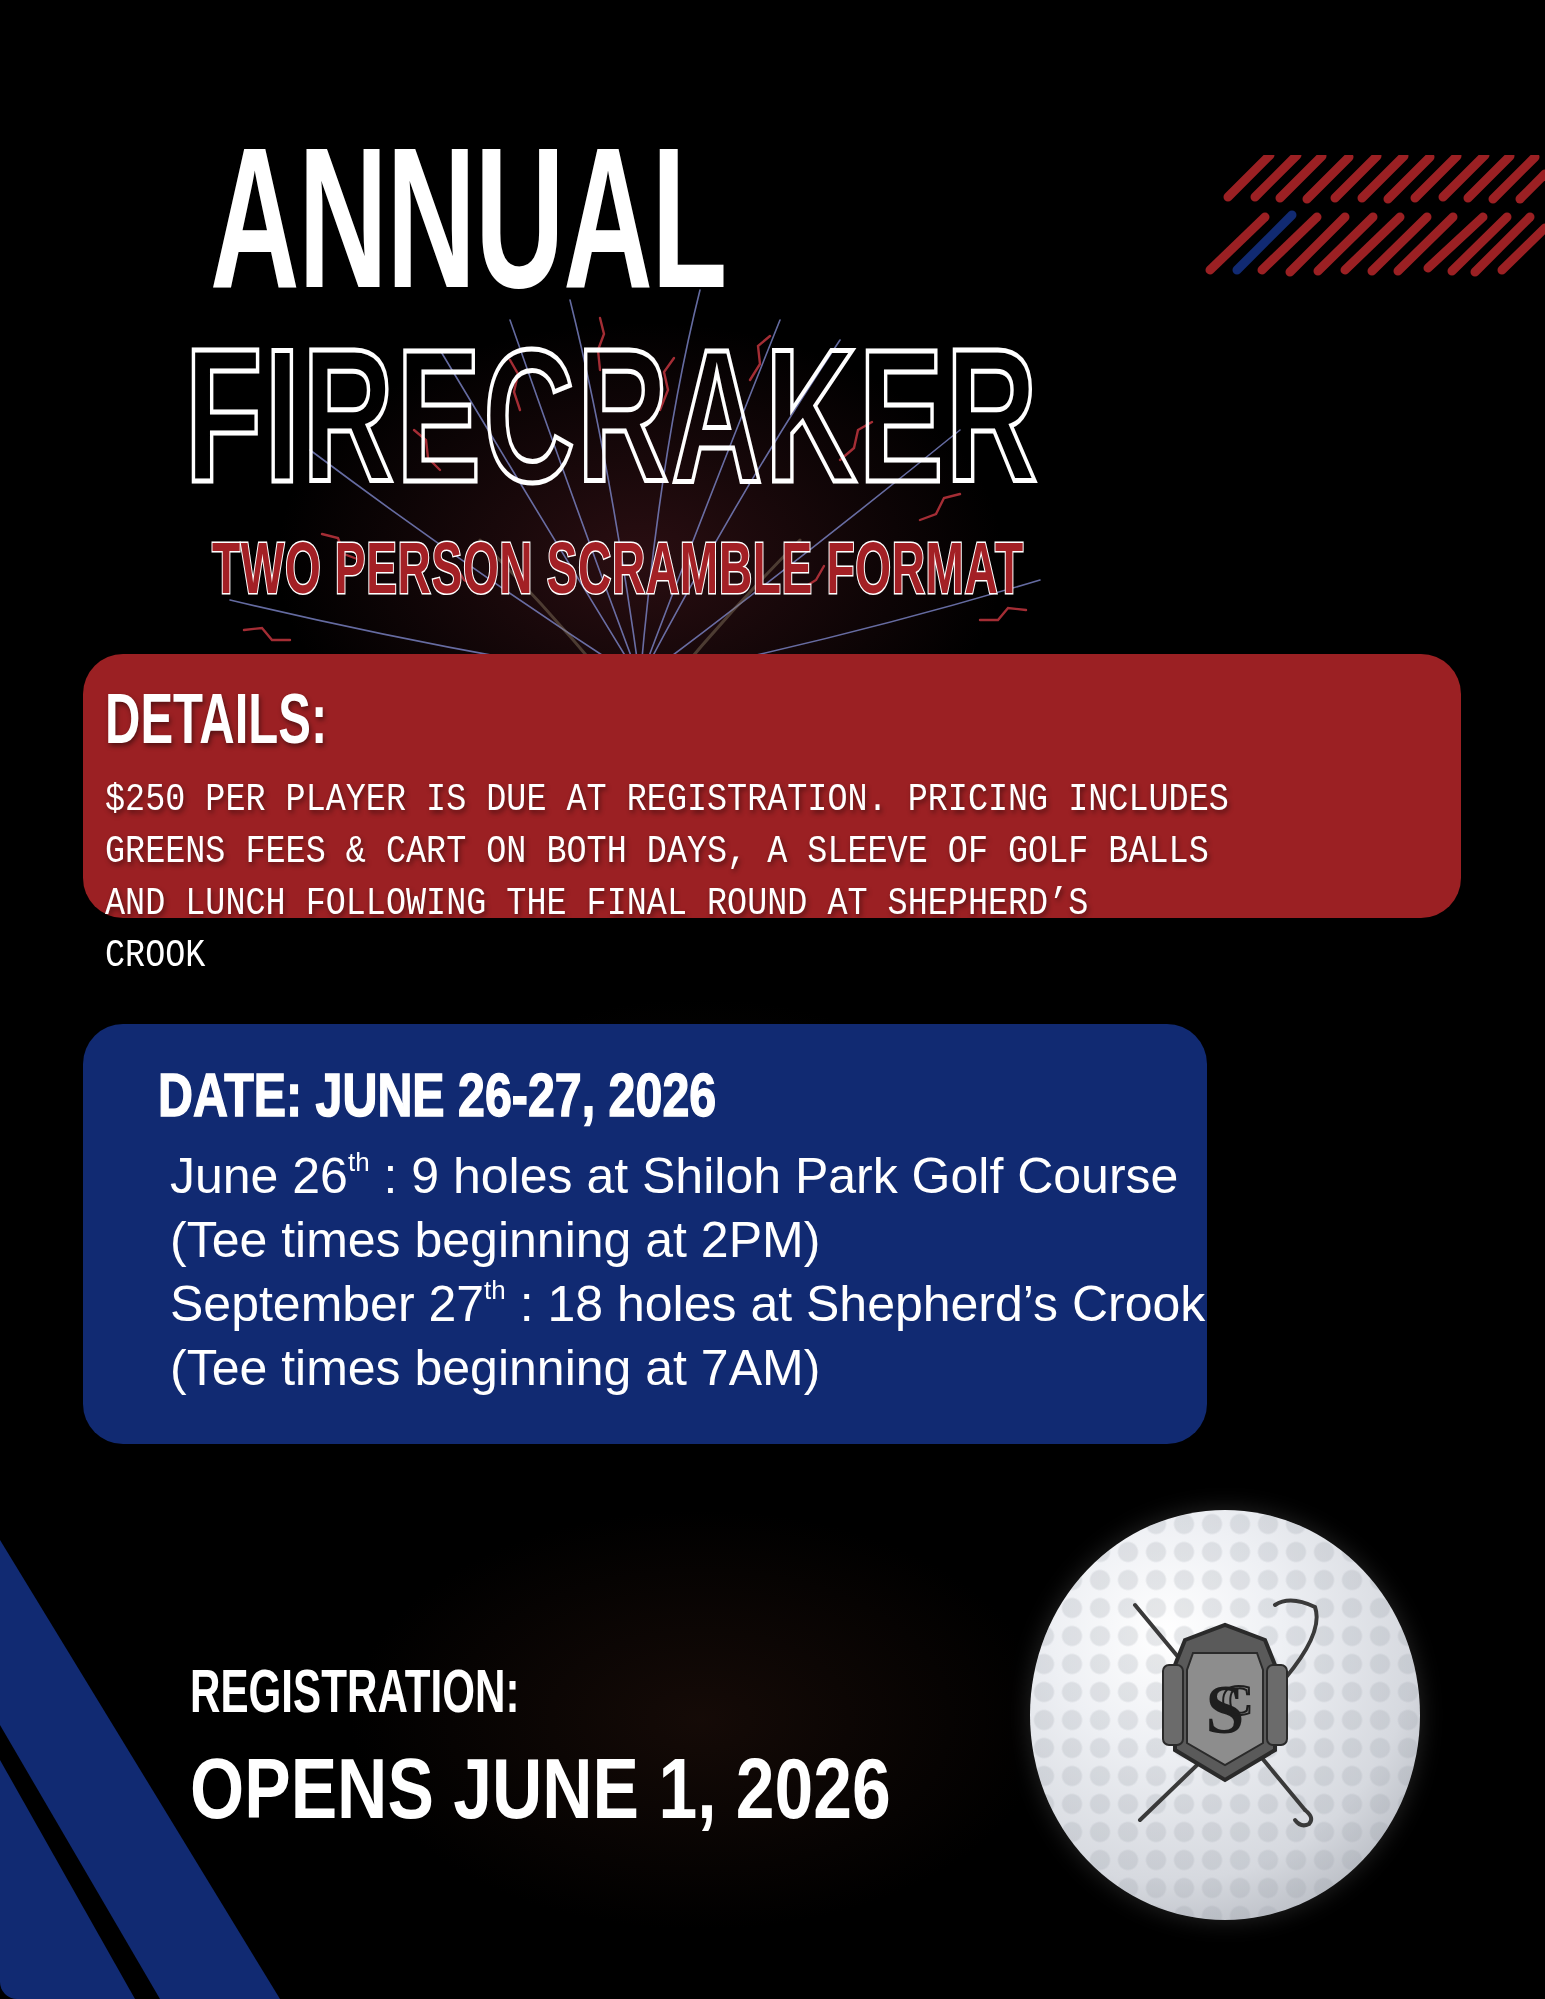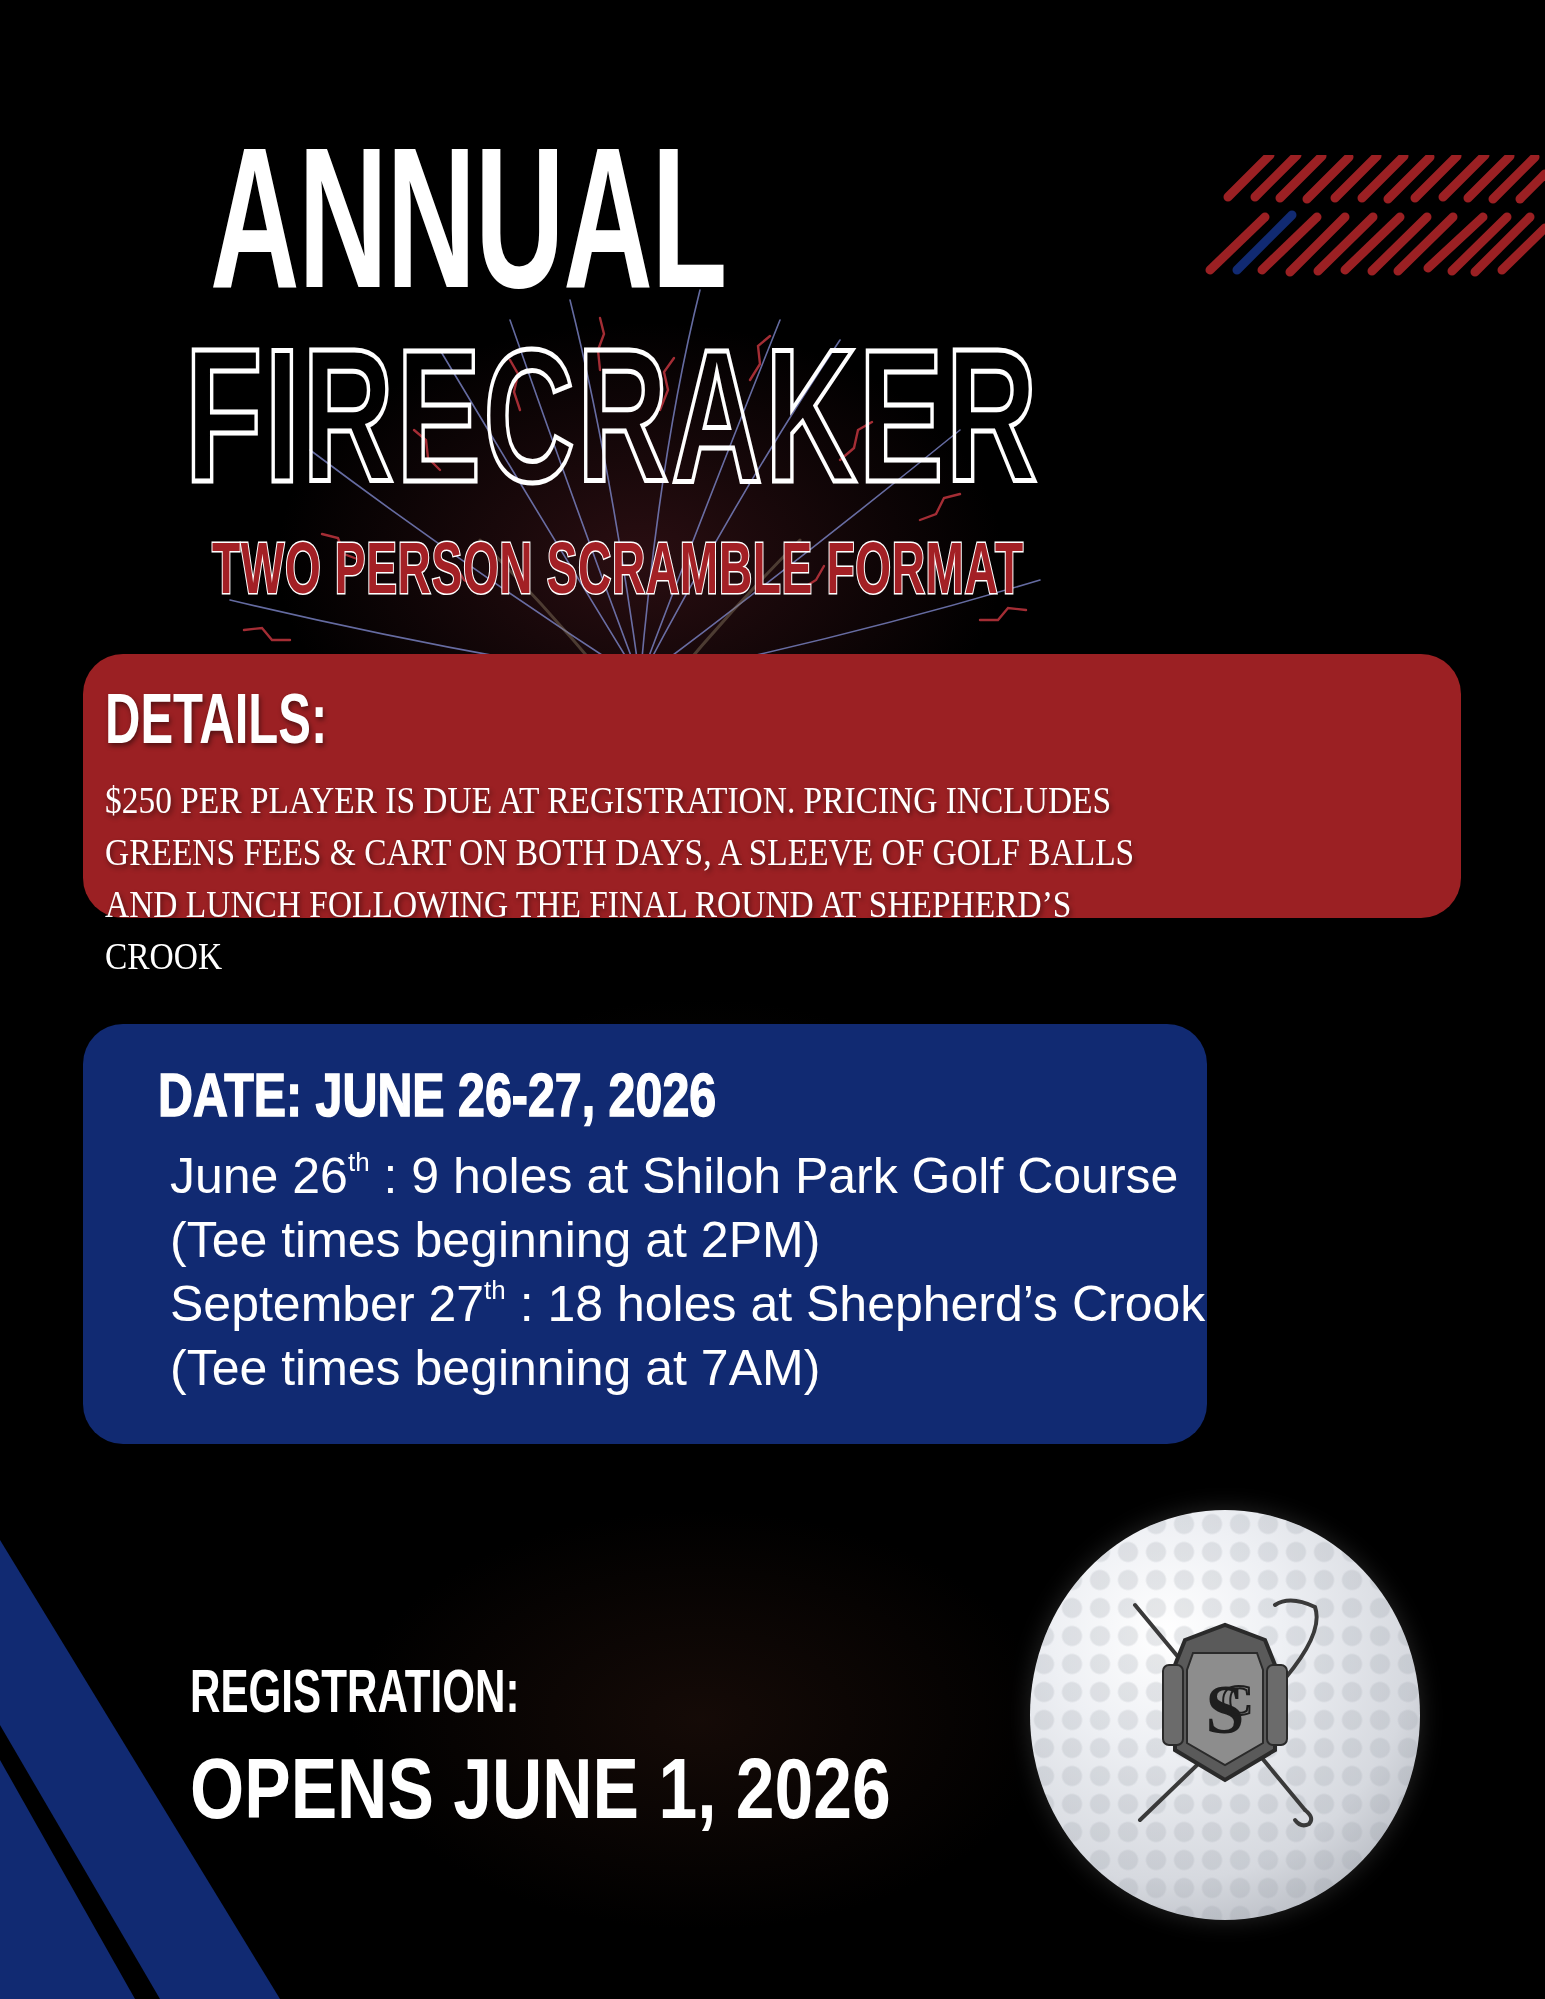--- a/index.html
+++ b/index.html
@@ -12,20 +12,21 @@
       width: 1545px;
       height: 1999px;
       overflow: hidden;
       background:
         radial-gradient(ellipse 520px 340px at 640px 560px, rgba(120,40,50,0.35), rgba(0,0,0,0) 70%),
         radial-gradient(ellipse 420px 260px at 700px 1180px, rgba(60,40,30,0.25), rgba(0,0,0,0) 70%),
         radial-gradient(ellipse 500px 300px at 700px 1720px, rgba(60,30,20,0.35), rgba(0,0,0,0) 70%),
         #000;
       font-family: "Liberation Sans", sans-serif;
       color: #fff;
+      border-radius: 17px;
     }
 
     
     .firework {
       position: absolute;
       left: 140px;
       top: 260px;
       width: 1000px;
       height: 800px;
       pointer-events: none;
@@ -116,21 +117,21 @@
       transform: scaleX(0.7);
       transform-origin: left top;
       white-space: nowrap;
       text-shadow: 2px 3px 6px rgba(0,0,0,0.45);
     }
     .details-body {
       position: absolute;
       left: 22px;
       top: 120px;
       width: 1340px;
-      font-family: Liberation Serif, serif;
+      font-family: Liberation Mono, monospace;
       font-size: 38px;
       line-height: 52px;
       text-shadow: 2px 3px 6px rgba(0,0,0,0.45);
     }
     .details-line {
       display: block;
       white-space: nowrap;
       transform: scaleX(0.88);
       transform-origin: left top;
     }

